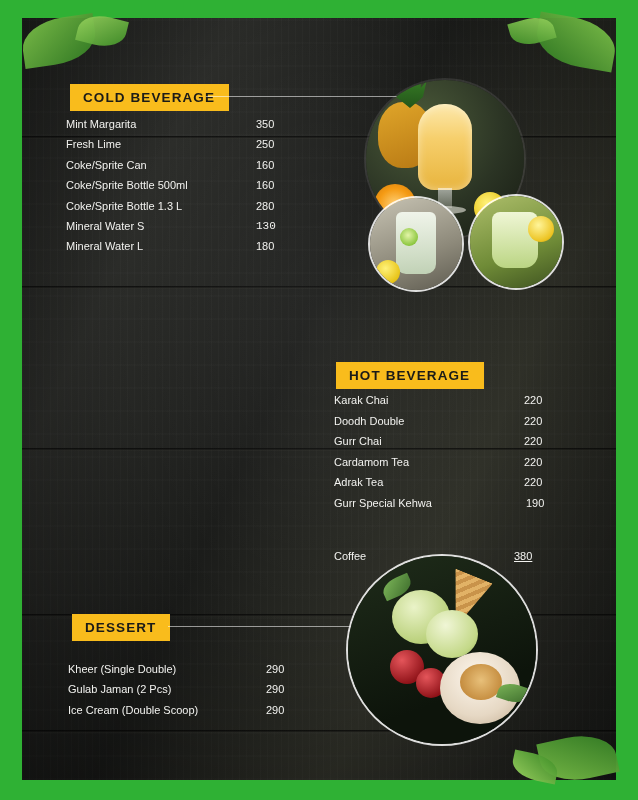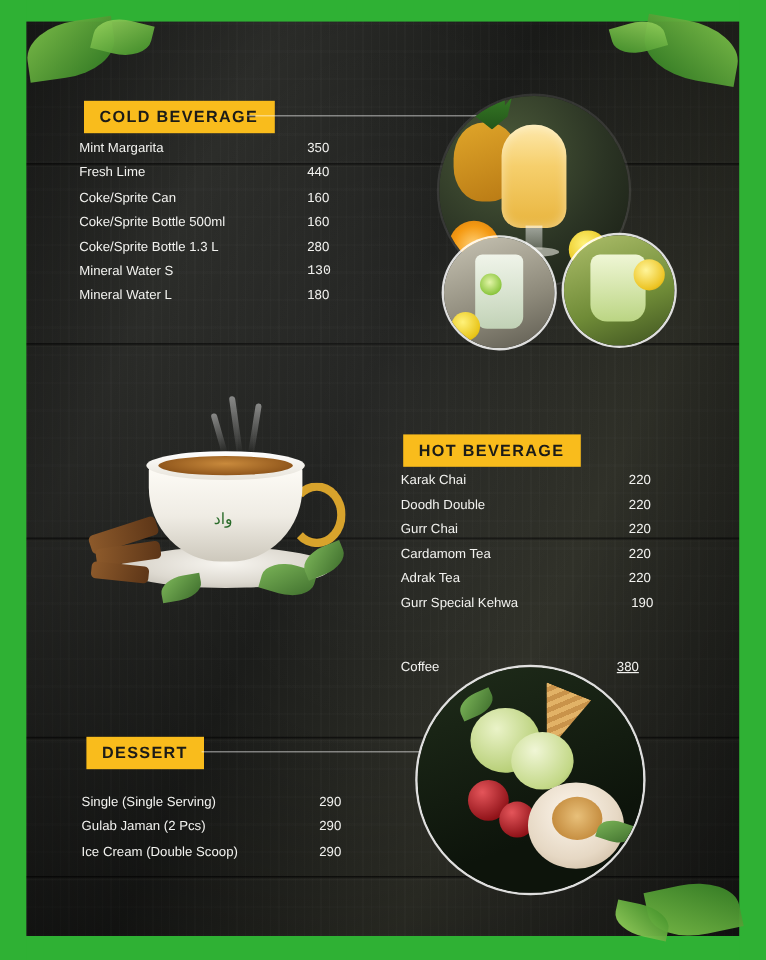--- a/index.html
+++ b/index.html
@@ -369,21 +369,21 @@
   <div class="section-tag" style="left:70px; top:84px;">COLD BEVERAGE</div>
   <div class="tag-rule" style="left:206px; top:96px; width:205px;"></div>
 
   <div class="items" style="left:66px; top:118px; width:235px;">
     <div class="row">
       <span class="name">Mint Margarita</span>
       <span class="price" style="left:190px; width:42px;">350</span>
     </div>
     <div class="row">
       <span class="name">Fresh Lime</span>
-      <span class="price" style="left:190px; width:42px;">440</span>
+      <span class="price" style="left:190px; width:42px;">250</span>
     </div>
     <div class="row">
       <span class="name">Coke/Sprite Can</span>
       <span class="price" style="left:190px; width:42px;">160</span>
     </div>
     <div class="row">
       <span class="name">Coke/Sprite Bottle 500ml</span>
       <span class="price" style="left:190px; width:42px;">160</span>
     </div>
     <div class="row">
@@ -449,44 +449,27 @@
     <div class="row" style="height:20.6px;">
       <span class="name">Gurr Special Kehwa</span>
       <span class="price" style="left:192px; width:42px;">190</span>
     </div>
     <div class="row" style="height:20.6px;margin-top:32px;">
       <span class="name">Coffee</span>
       <span class="price" style="left:180px; width:42px;text-decoration:underline;">380</span>
     </div>
   </div>
 
-  <div class="teacup-wrap" style="left:76px; top:330px; width:230px; height:180px;">
-    <div class="steam" style="left:118px; top:0px; height:48px; transform:rotate(-8deg);"></div>
-    <div class="steam" style="left:134px; top:6px; height:42px; transform:rotate(9deg);"></div>
-    <div class="steam" style="left:104px; top:14px; height:34px; transform:rotate(-16deg);"></div>
-    <div class="saucer"></div>
-    <div class="handle"></div>
-    <div class="cup"></div>
-    <div class="cup-rim"></div>
-    <div class="tea"></div>
-    <div class="logo-badge">واد</div>
-    <div class="cinnamon" style="left:-2px; top:108px; width:58px; height:16px; transform:rotate(-18deg);"></div>
-    <div class="cinnamon" style="left:4px; top:124px; width:54px; height:15px; transform:rotate(-8deg);"></div>
-    <div class="cinnamon" style="left:0px; top:140px; width:48px; height:14px; transform:rotate(6deg);"></div>
-    <div class="green-leaf" style="left:142px; top:140px; width:44px; height:26px; transform:rotate(16deg);"></div>
-    <div class="green-leaf" style="left:176px; top:126px; width:36px; height:22px; transform:rotate(-22deg);"></div>
-    <div class="green-leaf" style="left:58px; top:150px; width:34px; height:20px; transform:rotate(-10deg);"></div>
-  </div>
 
   <div class="section-tag" style="left:72px; top:614px;">DESSERT</div>
   <div class="tag-rule" style="left:168px; top:626px; width:182px;"></div>
 
   <div class="items" style="left:68px; top:663px; width:250px;">
     <div class="row">
-      <span class="name">Single (Single Serving)</span>
+      <span class="name">Kheer (Single Double)</span>
       <span class="price" style="left:198px; width:42px;">290</span>
     </div>
     <div class="row">
       <span class="name">Gulab Jaman (2 Pcs)</span>
       <span class="price" style="left:198px; width:42px;">290</span>
     </div>
     <div class="row">
       <span class="name">Ice Cream (Double Scoop)</span>
       <span class="price" style="left:198px; width:42px;">290</span>
     </div>

